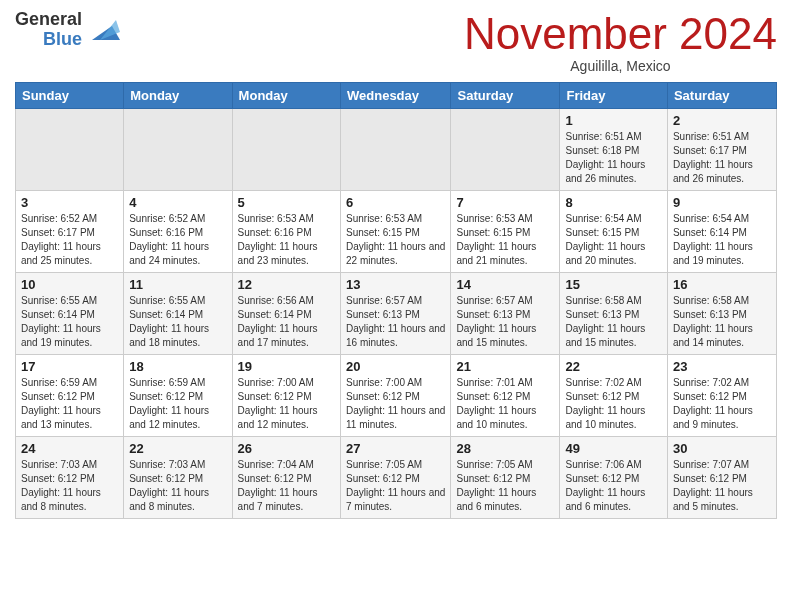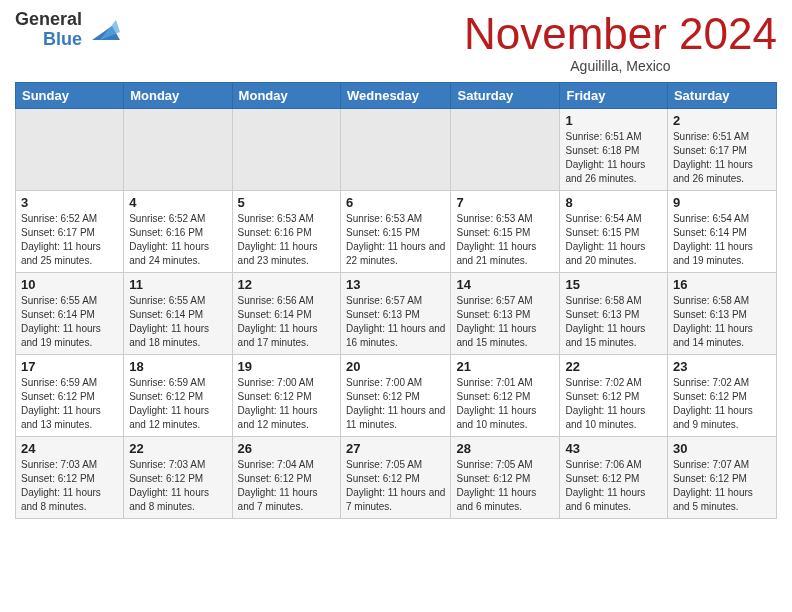--- a/index.html
+++ b/index.html
@@ -263,21 +263,21 @@
           </td>
           <td>
             <span class="day-num">27</span>
             <div class="day-detail">Sunrise: 7:05 AM<br>Sunset: 6:12 PM<br>Daylight: 11 hours and 7 minutes.</div>
           </td>
           <td>
             <span class="day-num">28</span>
             <div class="day-detail">Sunrise: 7:05 AM<br>Sunset: 6:12 PM<br>Daylight: 11 hours and 6 minutes.</div>
           </td>
           <td>
-            <span class="day-num">43</span>
+            <span class="day-num">49</span>
             <div class="day-detail">Sunrise: 7:06 AM<br>Sunset: 6:12 PM<br>Daylight: 11 hours and 6 minutes.</div>
           </td>
           <td>
             <span class="day-num">30</span>
             <div class="day-detail">Sunrise: 7:07 AM<br>Sunset: 6:12 PM<br>Daylight: 11 hours and 5 minutes.</div>
           </td>
         </tr>
       </tbody>
   </table>
 </div>

